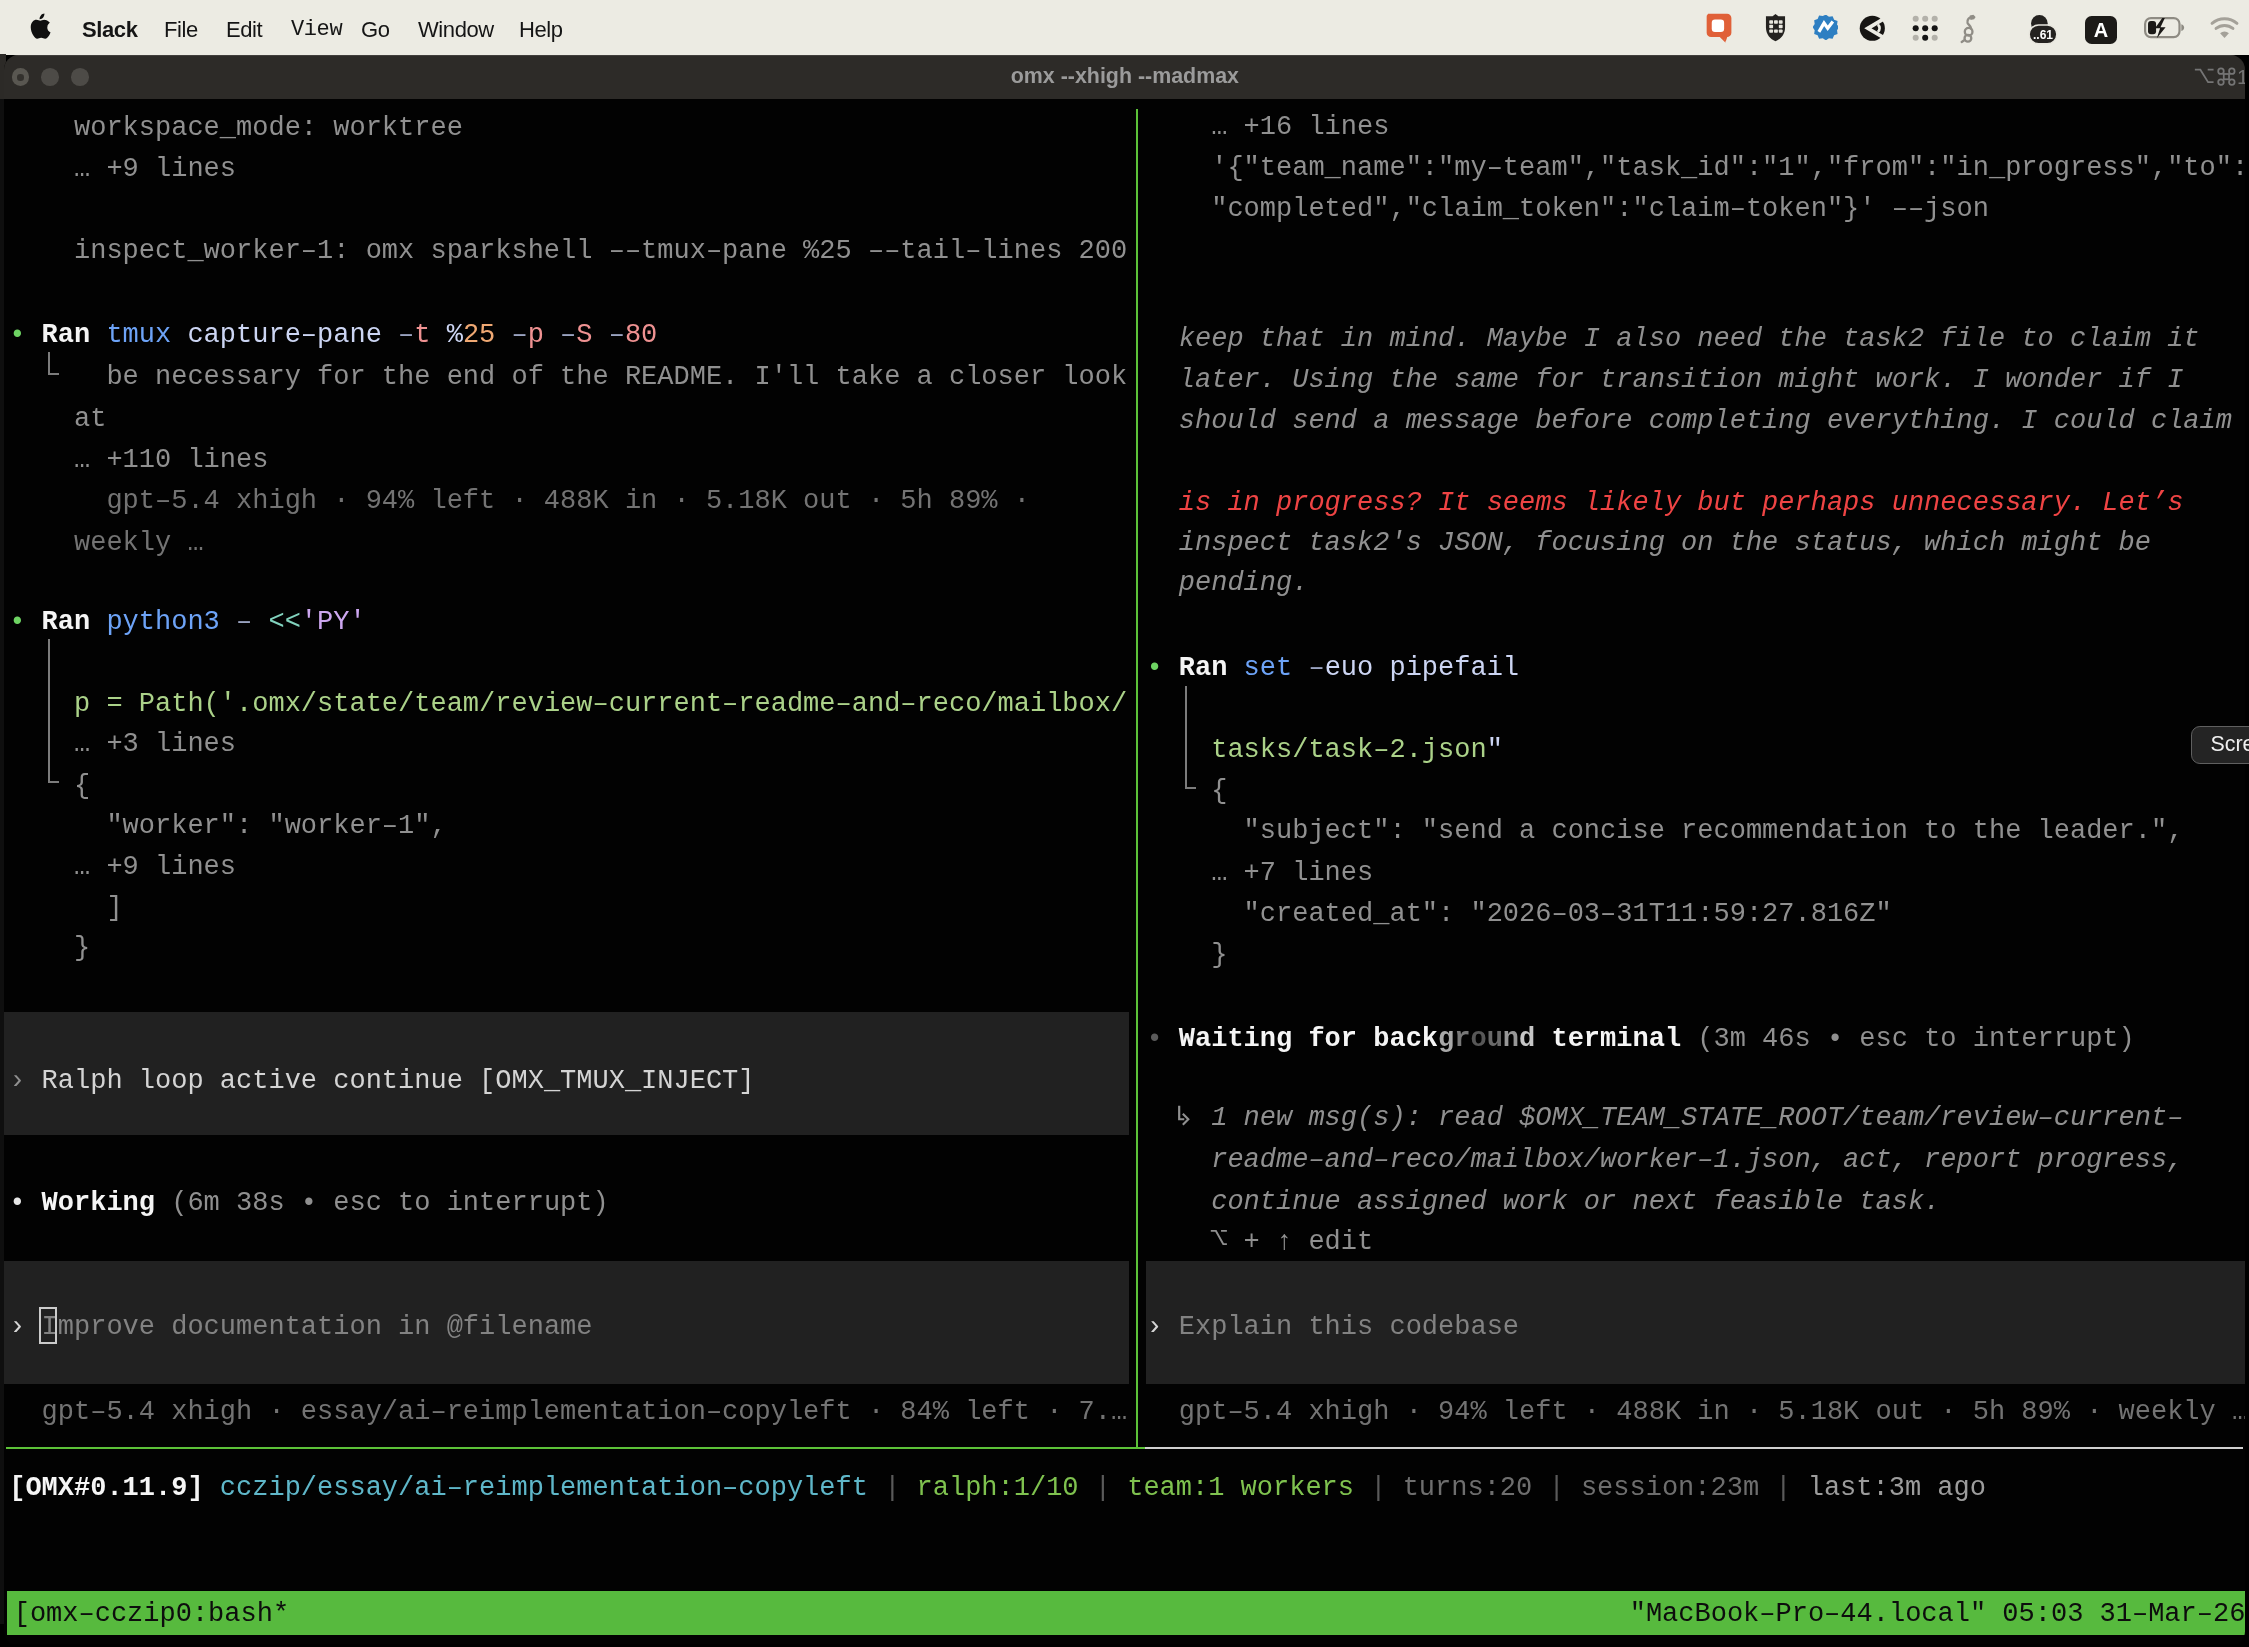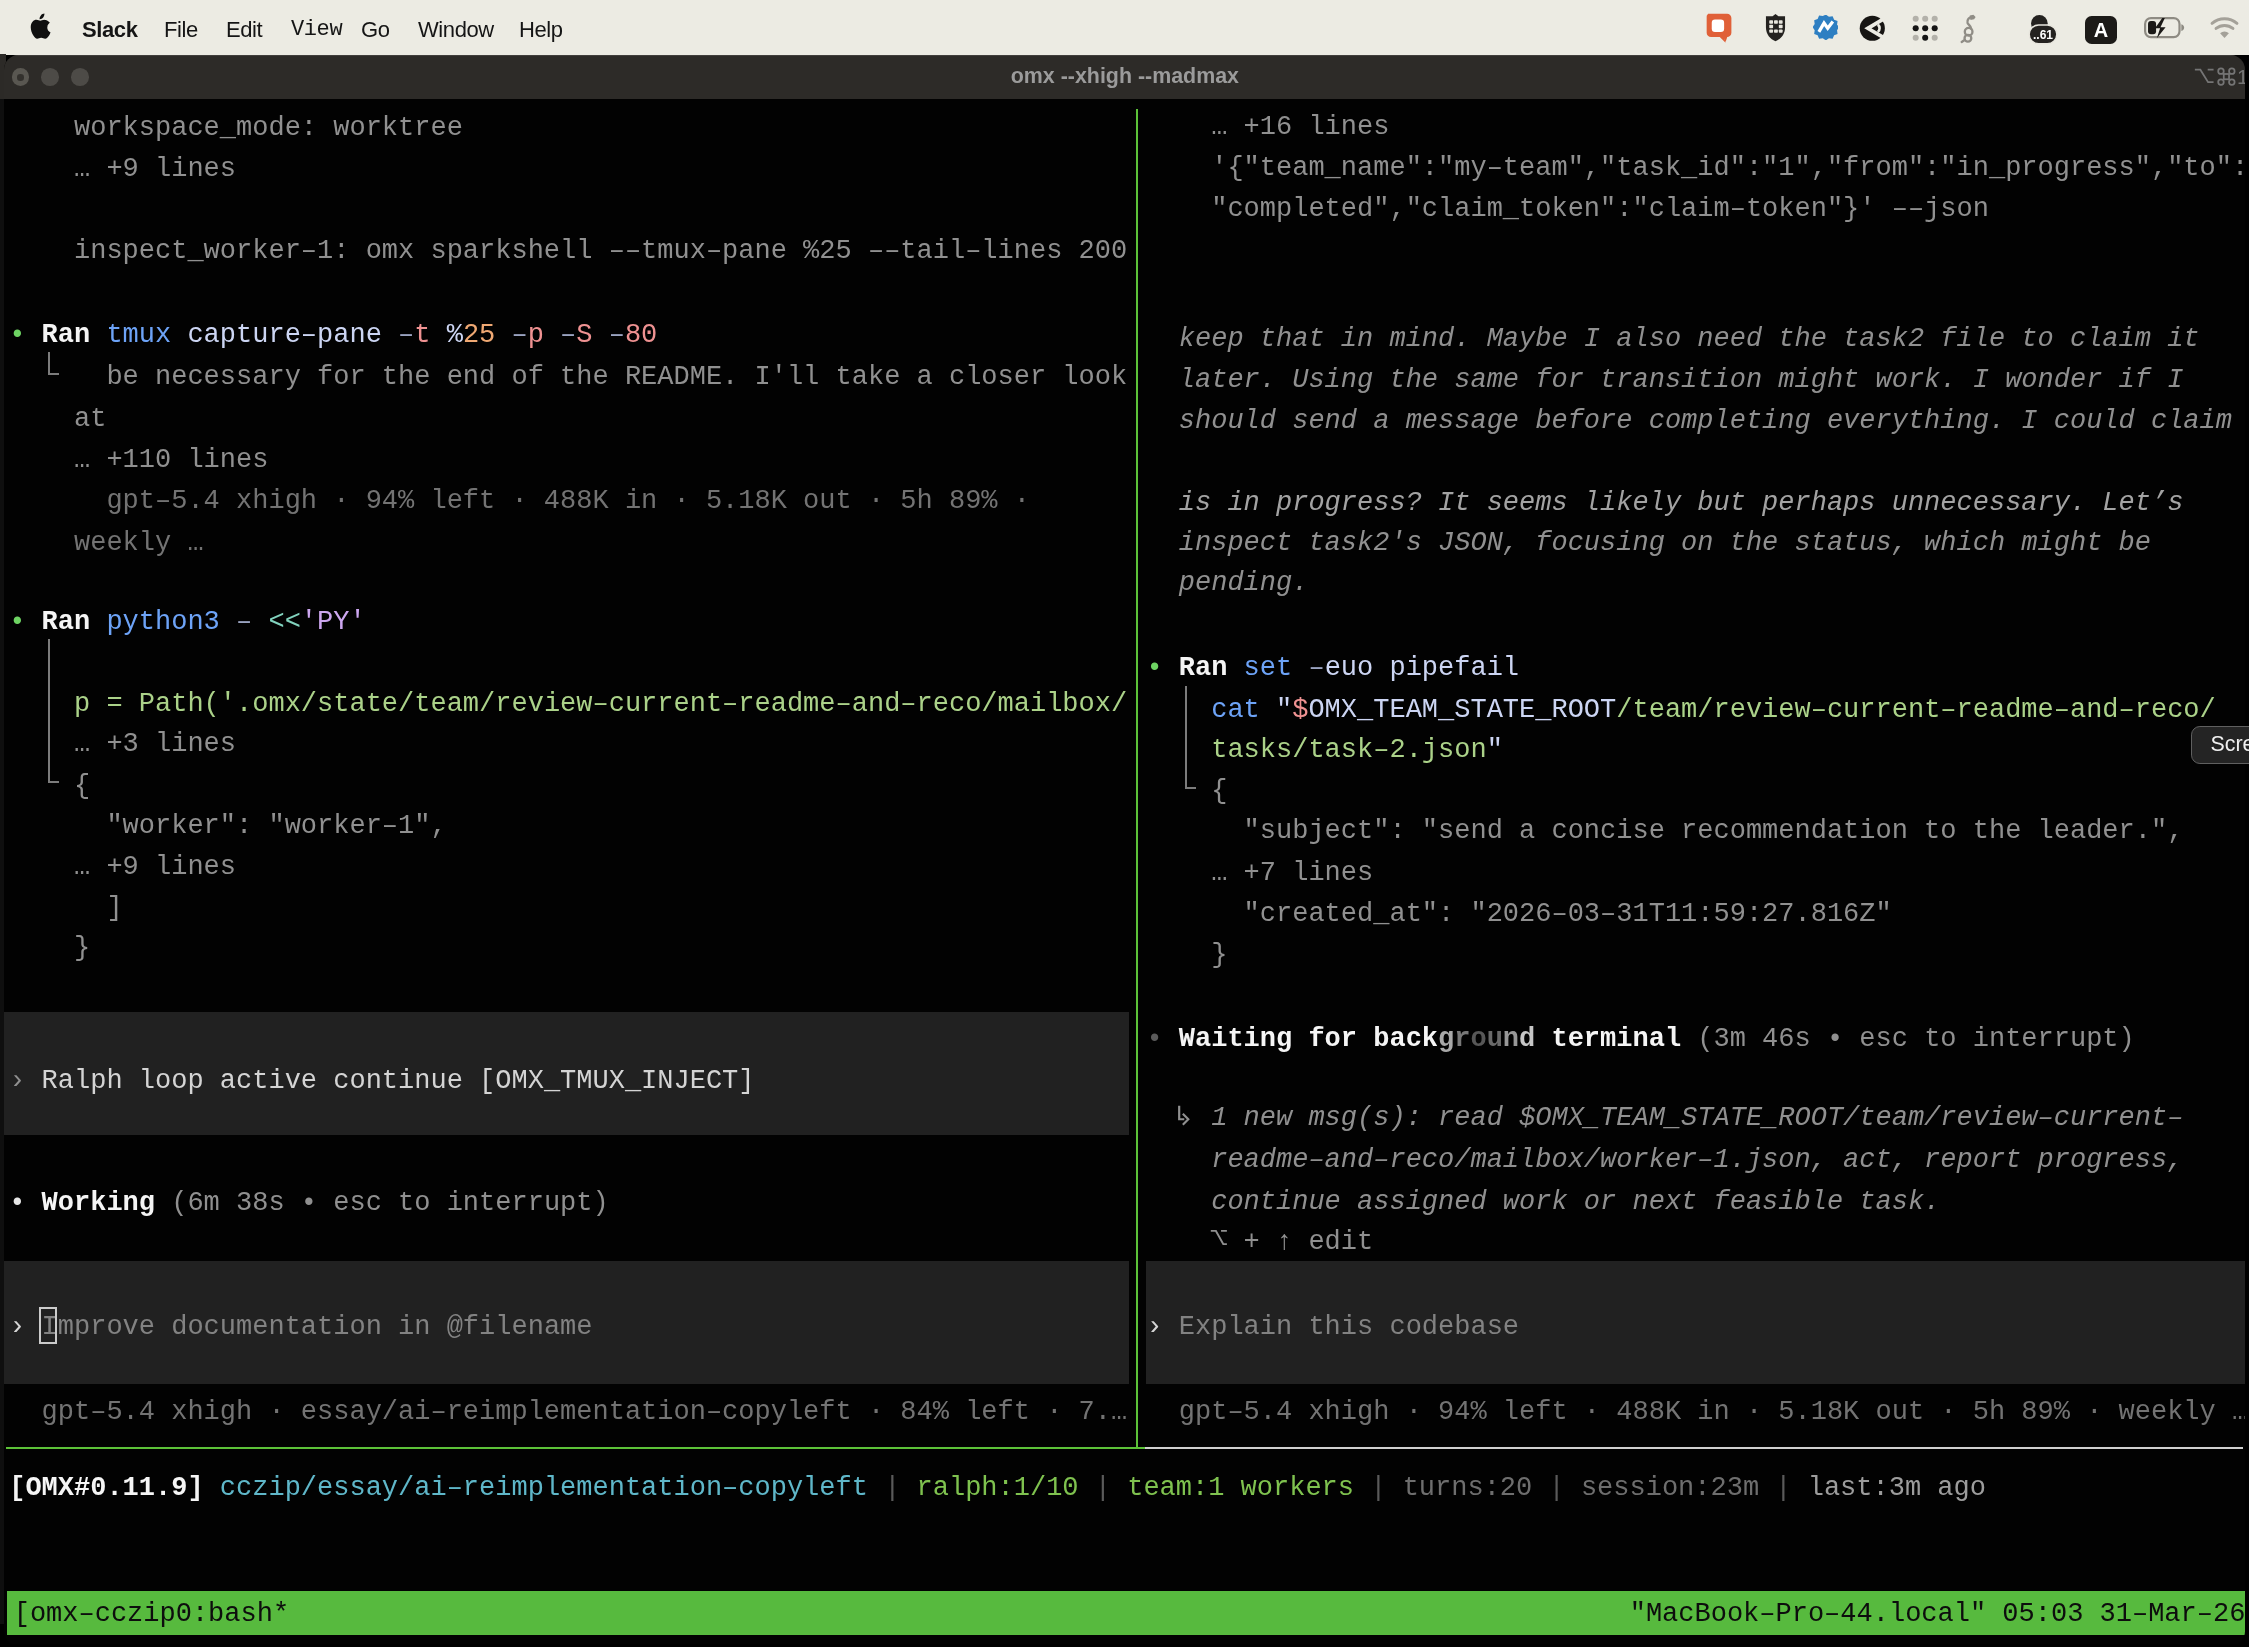--- a/index.html
+++ b/index.html
@@ -142,25 +142,24 @@
 <div class="abs" style="left:44px;top:540px;width:1.6px;height:143px;background:#7c7c7c"></div>
 <div class="abs" style="left:44px;top:682px;width:10.3px;height:1.6px;background:#7c7c7c"></div>
 <div class="abs" style="left:1181px;top:587px;width:1.6px;height:103px;background:#7c7c7c"></div>
 <div class="abs" style="left:1181px;top:688px;width:10.3px;height:1.6px;background:#7c7c7c"></div>
 <div class="mono r" style="left:1142px;top:8px"><span style="color:#909090">    … +16 lines</span></div>
 <div class="mono r" style="left:1142px;top:49px"><span style="color:#909090">    '{"team_name":"my–team","task_id":"1","from":"in_progress","to":</span></div>
 <div class="mono r" style="left:1142px;top:90px"><span style="color:#909090">    "completed","claim_token":"claim–token"}' ––json</span></div>
 <div class="mono r" style="left:1142px;top:220px">  <i style="color:#909090">keep that in mind. Maybe I also need the task2 file to claim it</i></div>
 <div class="mono r" style="left:1142px;top:261px">  <i style="color:#909090">later. Using the same for transition might work. I wonder if I</i></div>
 <div class="mono r" style="left:1142px;top:302px">  <i style="color:#909090">should send a message before completing everything. I could claim</i></div>
-<div class="mono r" style="left:1142px;top:384px">  <i style="color:#a3a3a3">is in progress? It seems likely but perhaps unnecessary. Let’s</i></div>
+<div class="mono r" style="left:1142px;top:384px">  <i style="color:#ef4444">is in progress? It seems likely but perhaps unnecessary. Let’s</i></div>
 <div class="mono r" style="left:1142px;top:424px">  <i style="color:#909090">inspect task2's JSON, focusing on the status, which might be</i></div>
 <div class="mono r" style="left:1142px;top:464px">  <i style="color:#909090">pending.</i></div>
 <div class="mono r" style="left:1142px;top:549px"><span style="color:#6ed463">•</span> <b style="color:#f5f5f5">Ran</b> <span style="color:#6da3f7">set</span> <span style="color:#9aa3c0">–</span><span style="color:#ccd5f3">euo</span> <span style="color:#ccd5f3">pipefail</span></div>
-<div class="mono r" style="left:1142px;top:591px"><span style="color:#909090">    </span><span style="color:#6da3f7">cat</span> <span style="color:#ccd5f3">"</span><span style="color:#ef9292">$</span><span style="color:#ccd5f3">OMX_TEAM_STATE_ROOT</span><span style="color:#abd289">/team/review–current–readme–and–reco/</span></div>
 <div class="mono r" style="left:1142px;top:631px"><span style="color:#909090">    </span><span style="color:#abd289">tasks/task–2.json</span><span style="color:#ccd5f3">"</span></div>
 <div class="mono r" style="left:1142px;top:672px"><span style="color:#909090">    {</span></div>
 <div class="mono r" style="left:1142px;top:712px"><span style="color:#909090">      "subject": "send a concise recommendation to the leader.",</span></div>
 <div class="mono r" style="left:1142px;top:754px"><span style="color:#909090">    … +7 lines</span></div>
 <div class="mono r" style="left:1142px;top:795px"><span style="color:#909090">      "created_at": "2026–03–31T11:59:27.816Z"</span></div>
 <div class="mono r" style="left:1142px;top:836px"><span style="color:#909090">    }</span></div>
 <div class="mono r" style="left:1142px;top:920px"><span style="color:#5a5a5a">•</span> <b><span style="color:#f5f5f5">Waiting for back</span><span style="color:#a8a8a8">g</span><span style="color:#787878">r</span><span style="color:#575757">o</span><span style="color:#6a6a6a">u</span><span style="color:#989898">n</span><span style="color:#c6c6c6">d</span><span style="color:#f5f5f5"> terminal</span></b> <span style="color:#909090">(3m 46s • esc to interrupt)</span></div>
 <div class="mono r" style="left:1142px;top:999px">    <i style="color:#909090">1 new msg(s): read $OMX_TEAM_STATE_ROOT/team/review–current–</i></div>
 <div class="mono r" style="left:1142px;top:1041px">    <i style="color:#909090">readme–and–reco/mailbox/worker–1.json, act, report progress,</i></div>
 <div class="mono r" style="left:1142px;top:1083px">    <i style="color:#909090">continue assigned work or next feasible task.</i></div>

